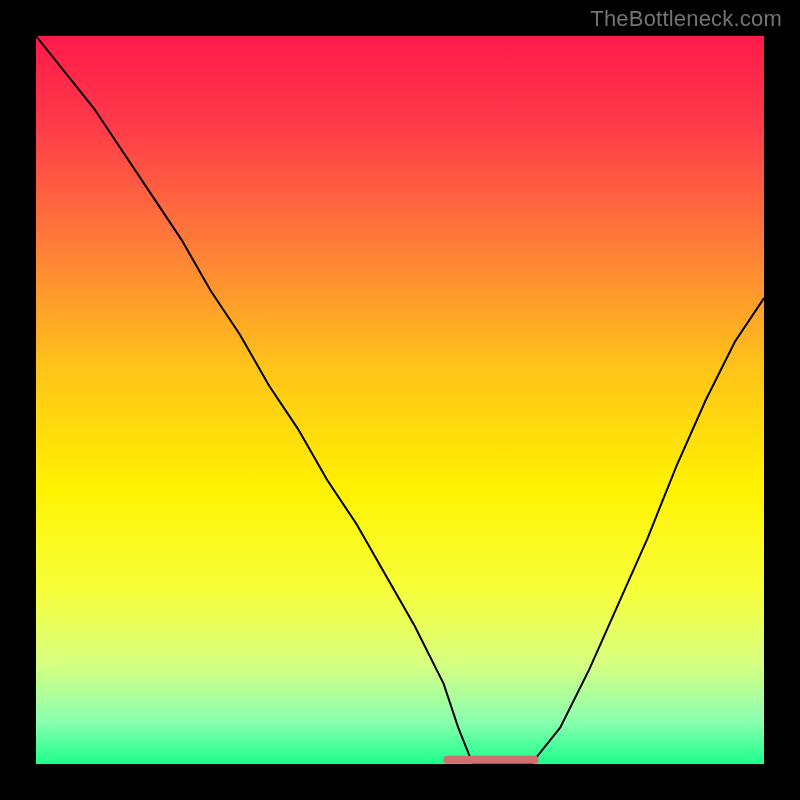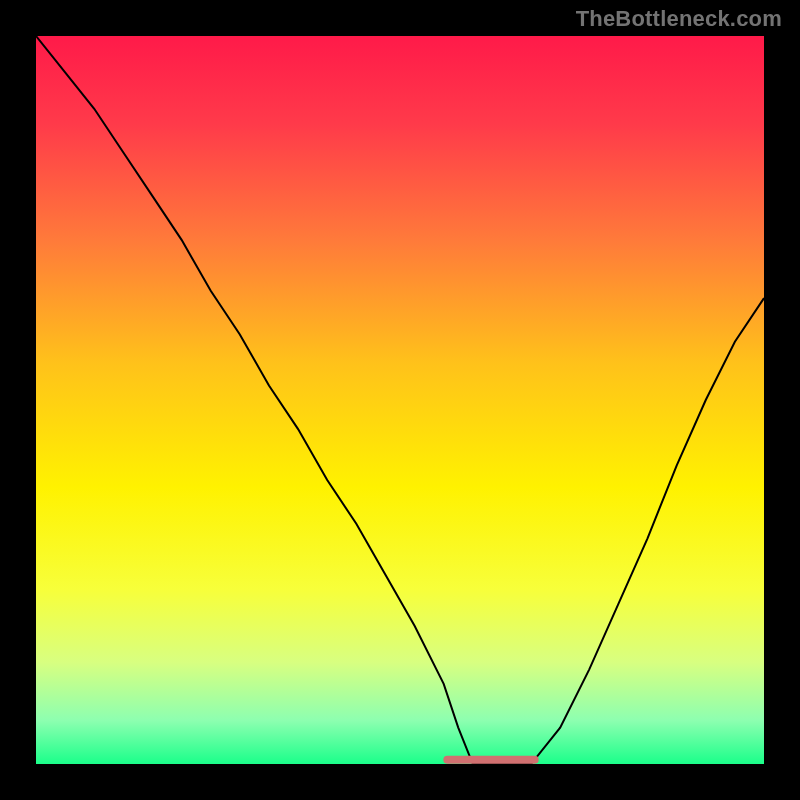--- a/index.html
+++ b/index.html
@@ -16,21 +16,21 @@
     width: 800px;
     height: 800px;
     background: #000;
   }
   .watermark {
     position: absolute;
     top: 6px;
     right: 18px;
     color: #737373;
     font-size: 22px;
-    font-weight: 700;
+    font-weight: 400;
     letter-spacing: 0.2px;
     z-index: 10;
   }
   .plot-area {
     position: absolute;
     left: 36px;
     top: 36px;
     width: 728px;
     height: 728px;
     overflow: hidden;

